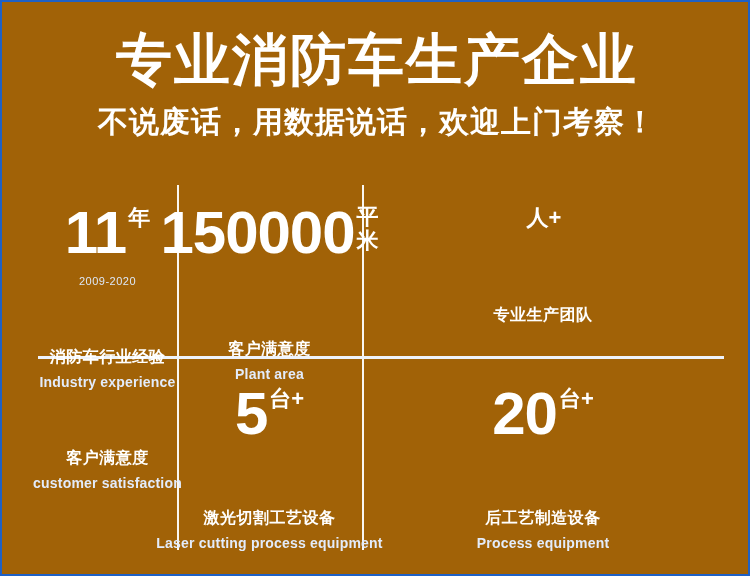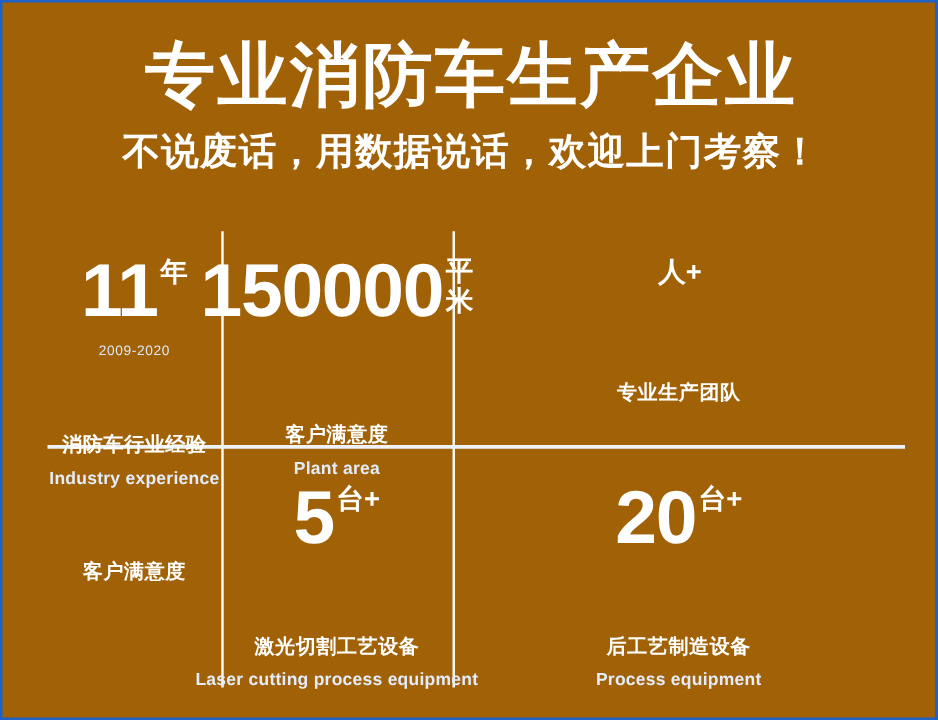--- a/index.html
+++ b/index.html
@@ -196,20 +196,21 @@
 
     <div class="cell r1">
       <div class="num-row">
         <span class="unit">人+</span>
       </div>
       <div class="label-cn" style="padding-top:26px">专业生产团队</div>
     </div>
 
     <div class="cell r2">
       <div class="label-cn" style="padding-top:14px">客户满意度</div>
+      <div class="label-en">customer satisfaction</div>
     </div>
 
     <div class="cell r2">
       <div class="num-row">
         <span class="num">5</span>
         <span class="unit">台+</span>
       </div>
       <div class="label-cn" style="padding-top:14px">激光切割工艺设备</div>
       <div class="label-en">Laser cutting process equipment</div>
     </div>

